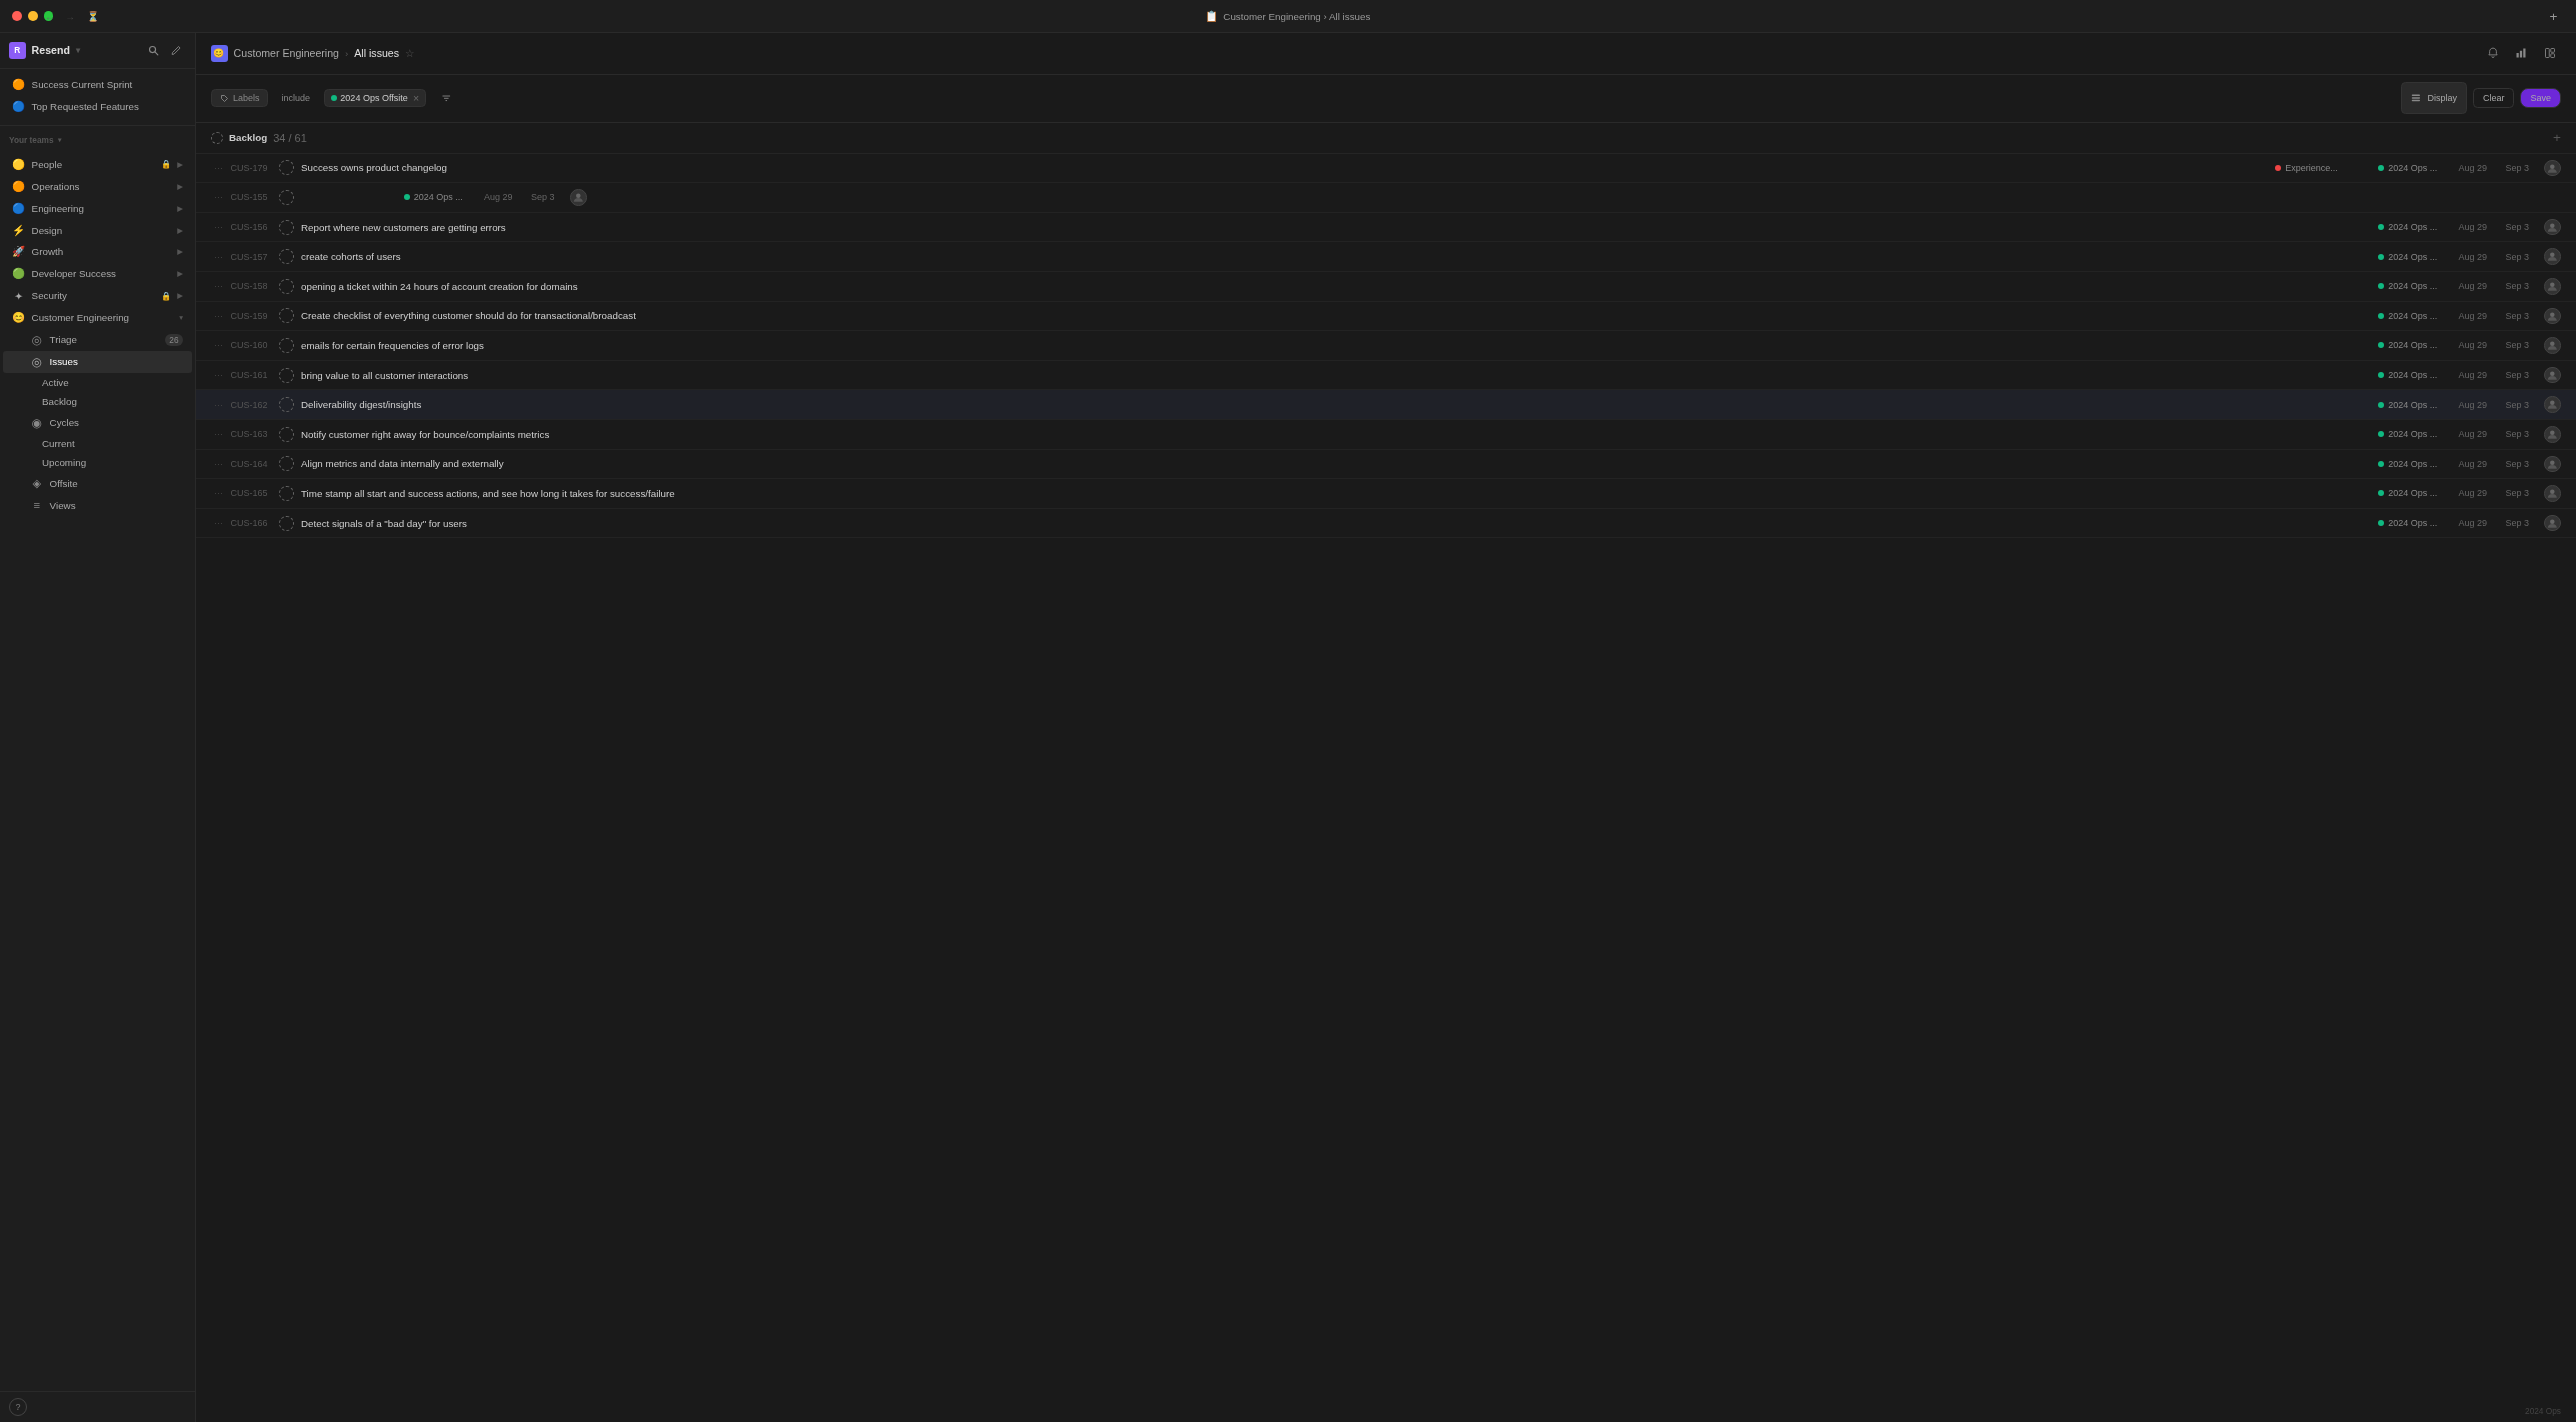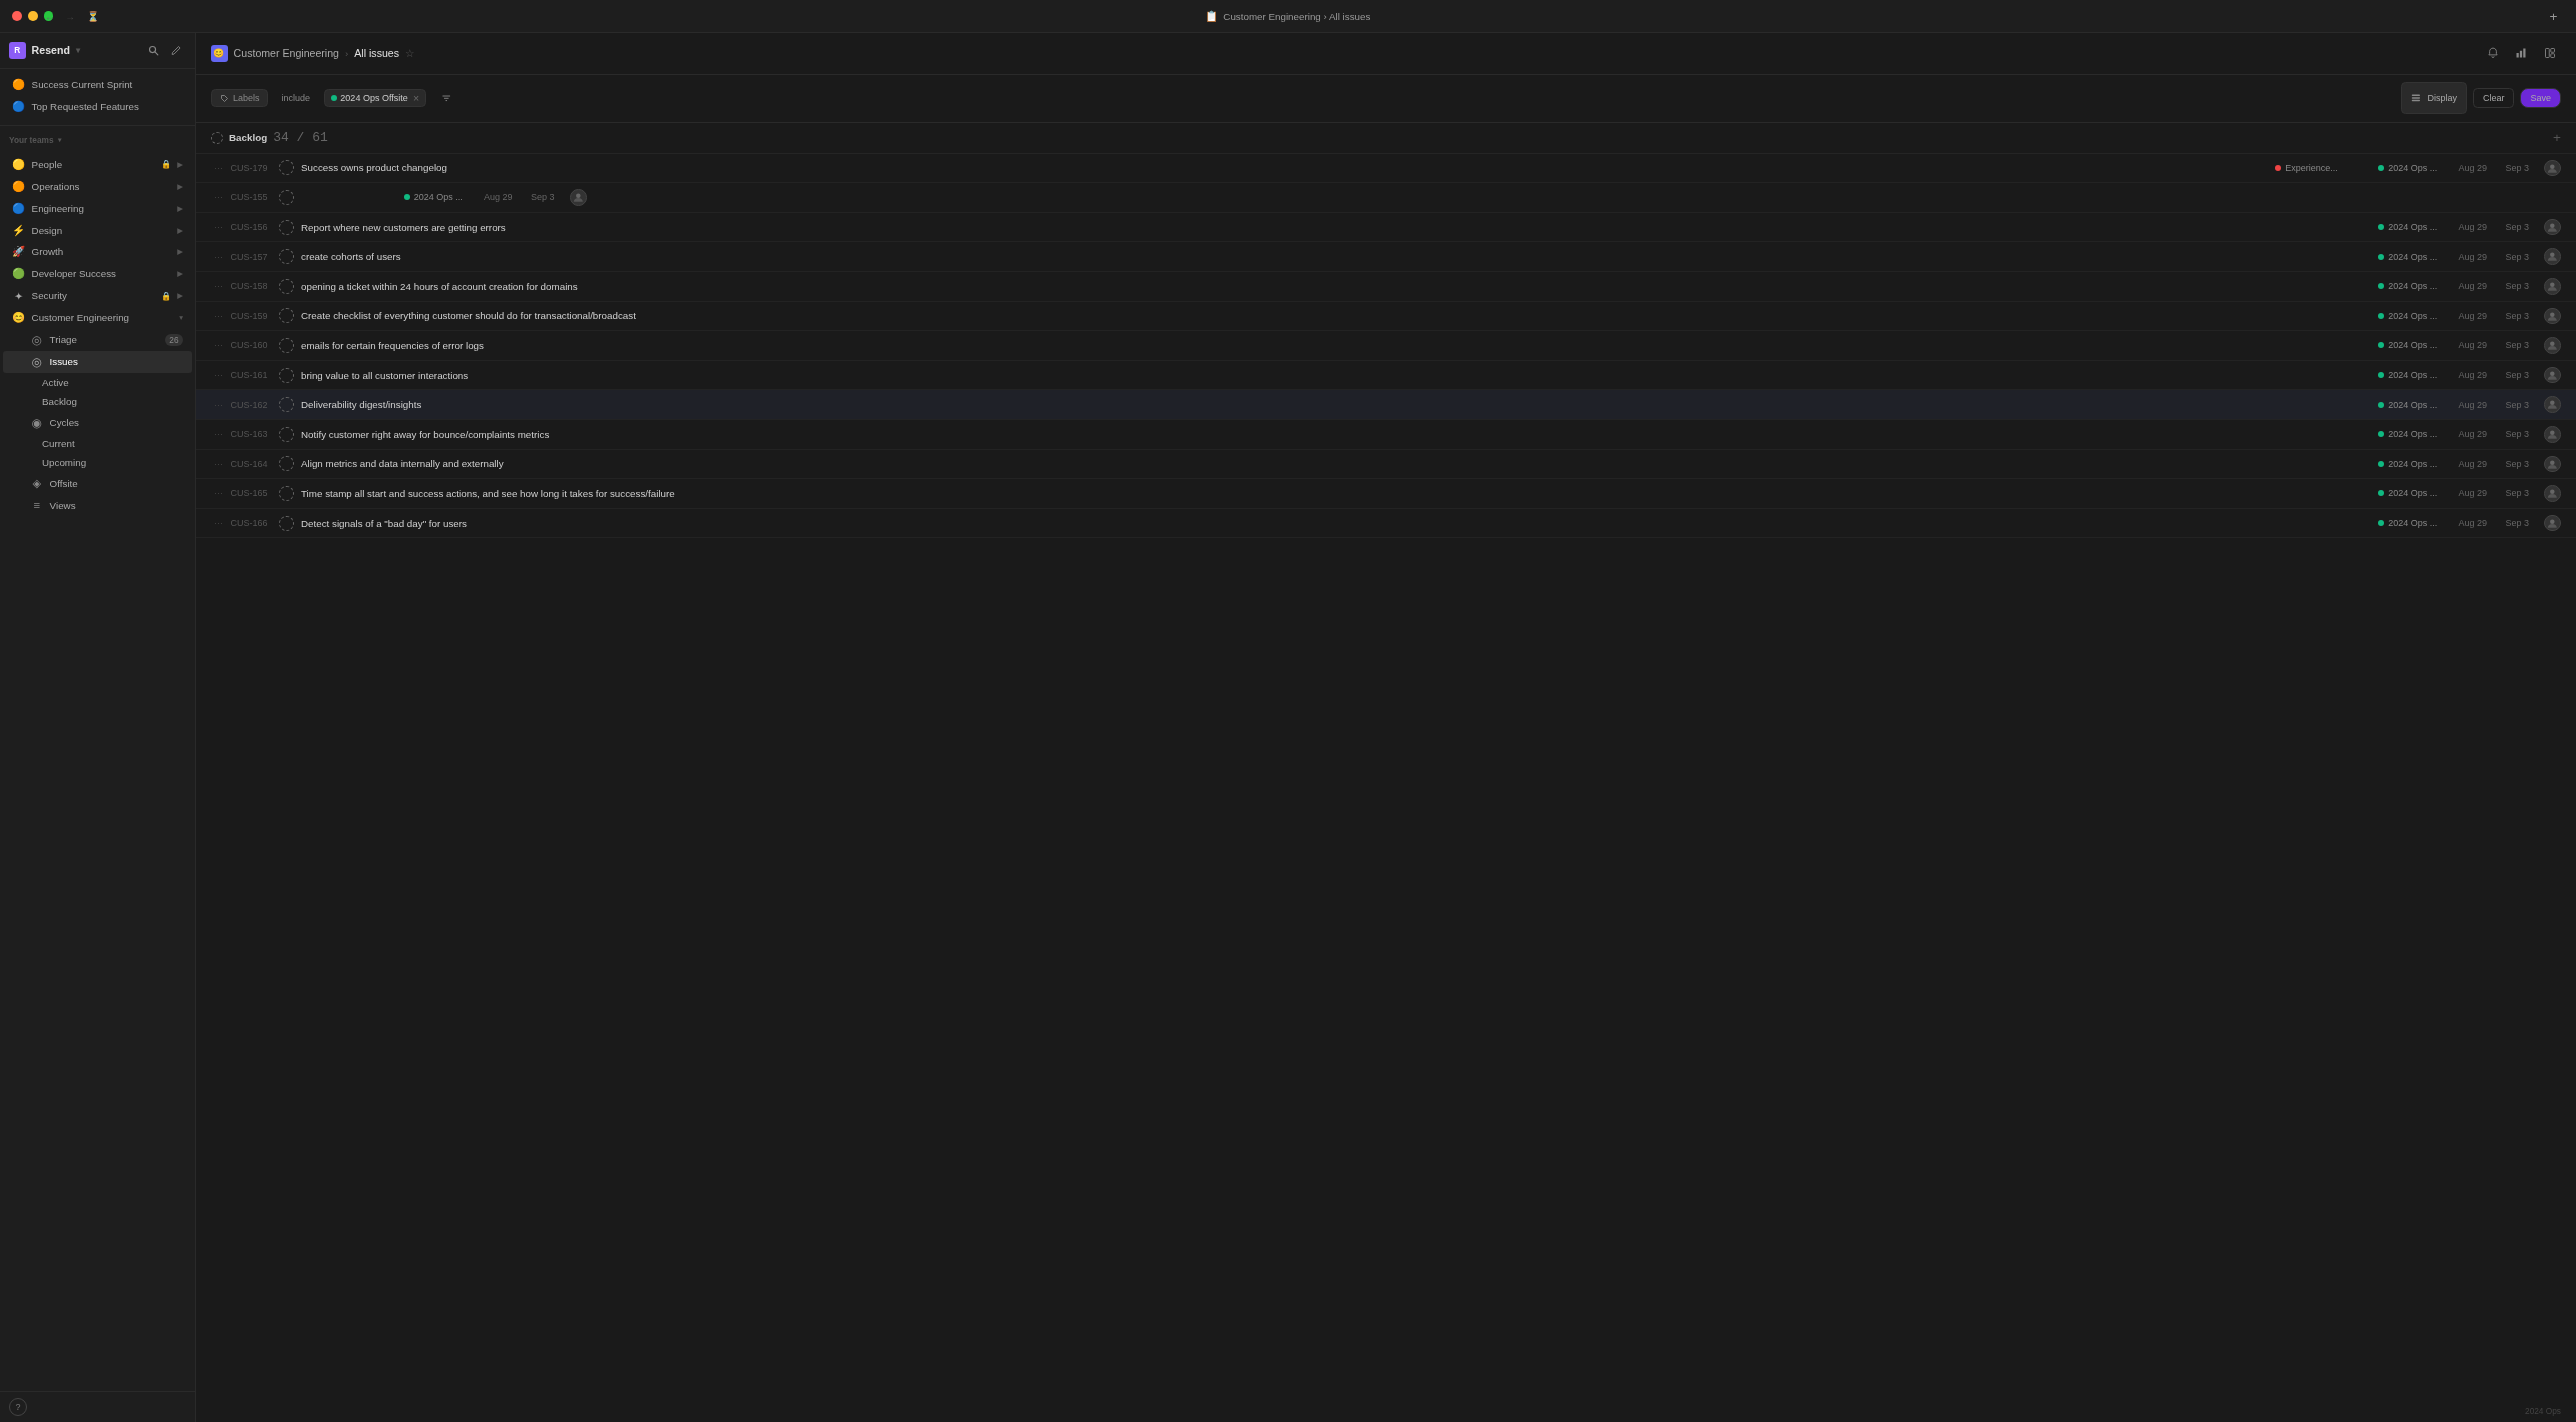--- a/index.html
+++ b/index.html
@@ -354,22 +354,21 @@
       border: 1.5px dashed #666;
       display: flex; align-items: center; justify-content: center;
     }
     .backlog-title {
       font-size: 9.8px;
       font-weight: 600;
       color: #ccc;
     }
     .backlog-count {
       color: #666;
-      font-size: 13px;
-      font-family: Liberation Mono, monospace;
+      font-size: 11px;
     }
     .backlog-add {
       margin-left: auto;
       color: #555;
       font-size: 13.6px;
       cursor: pointer;
     }
 
     .issue-row {
       display: flex;

